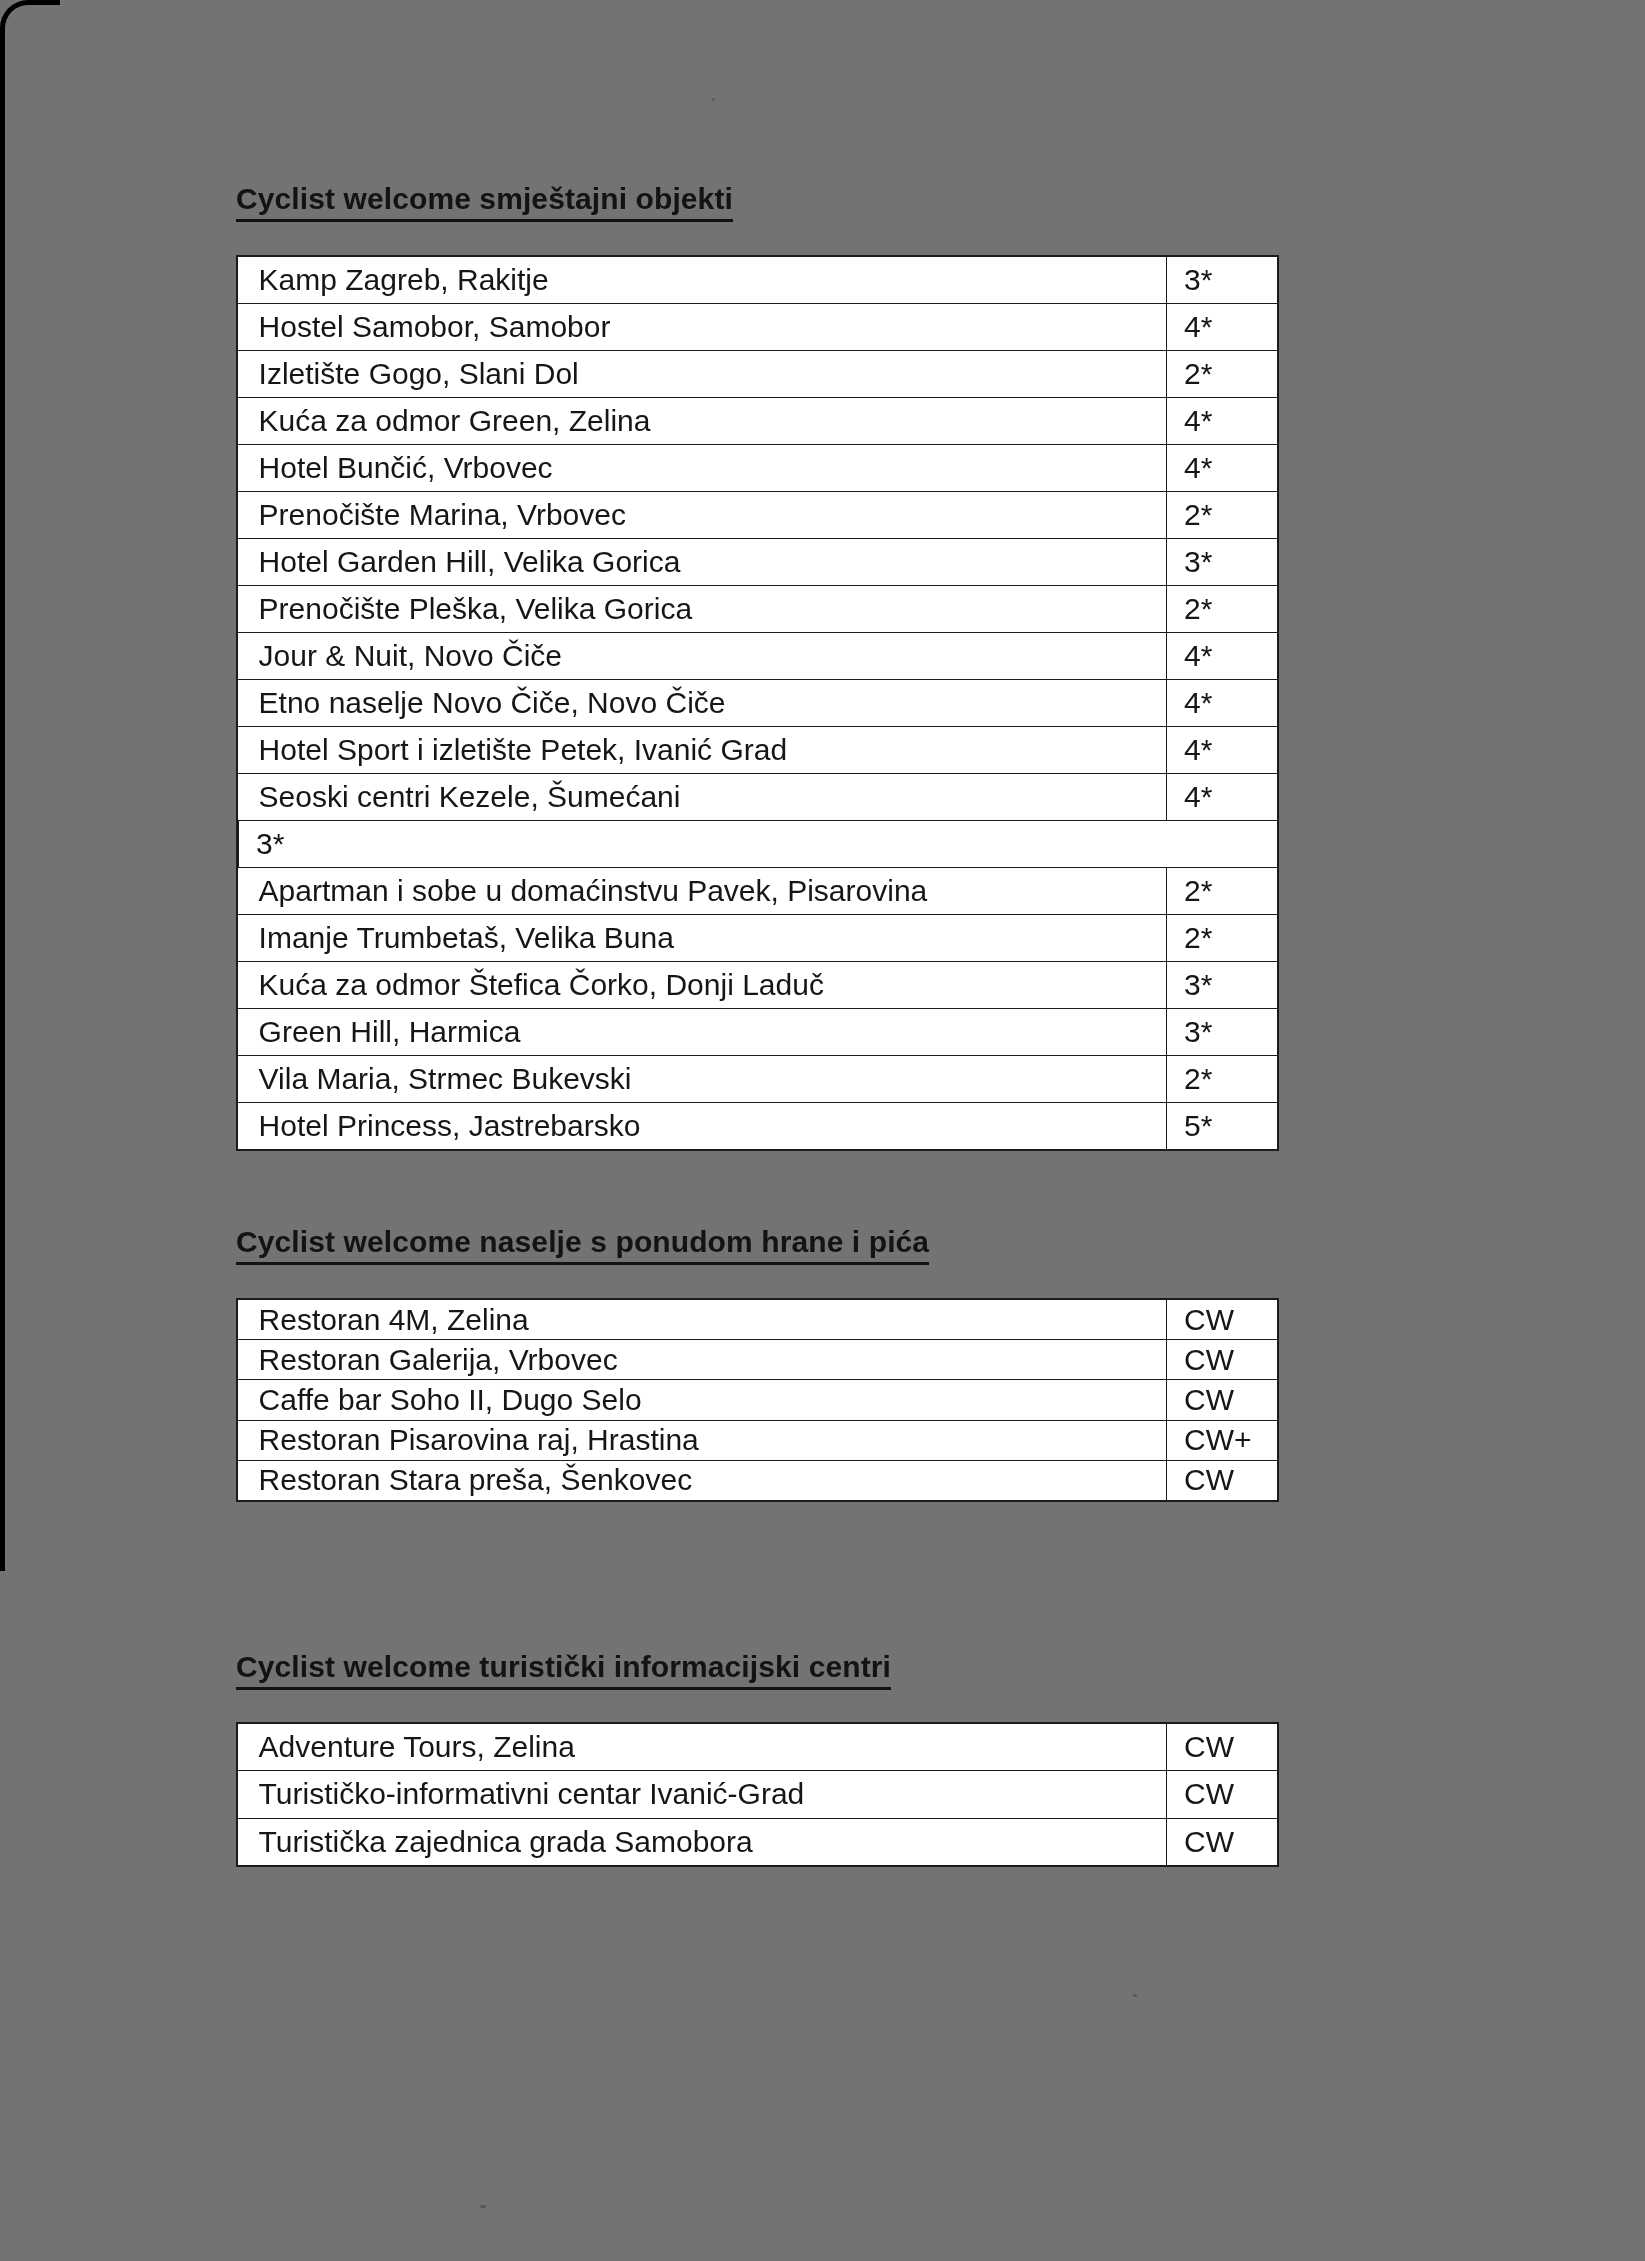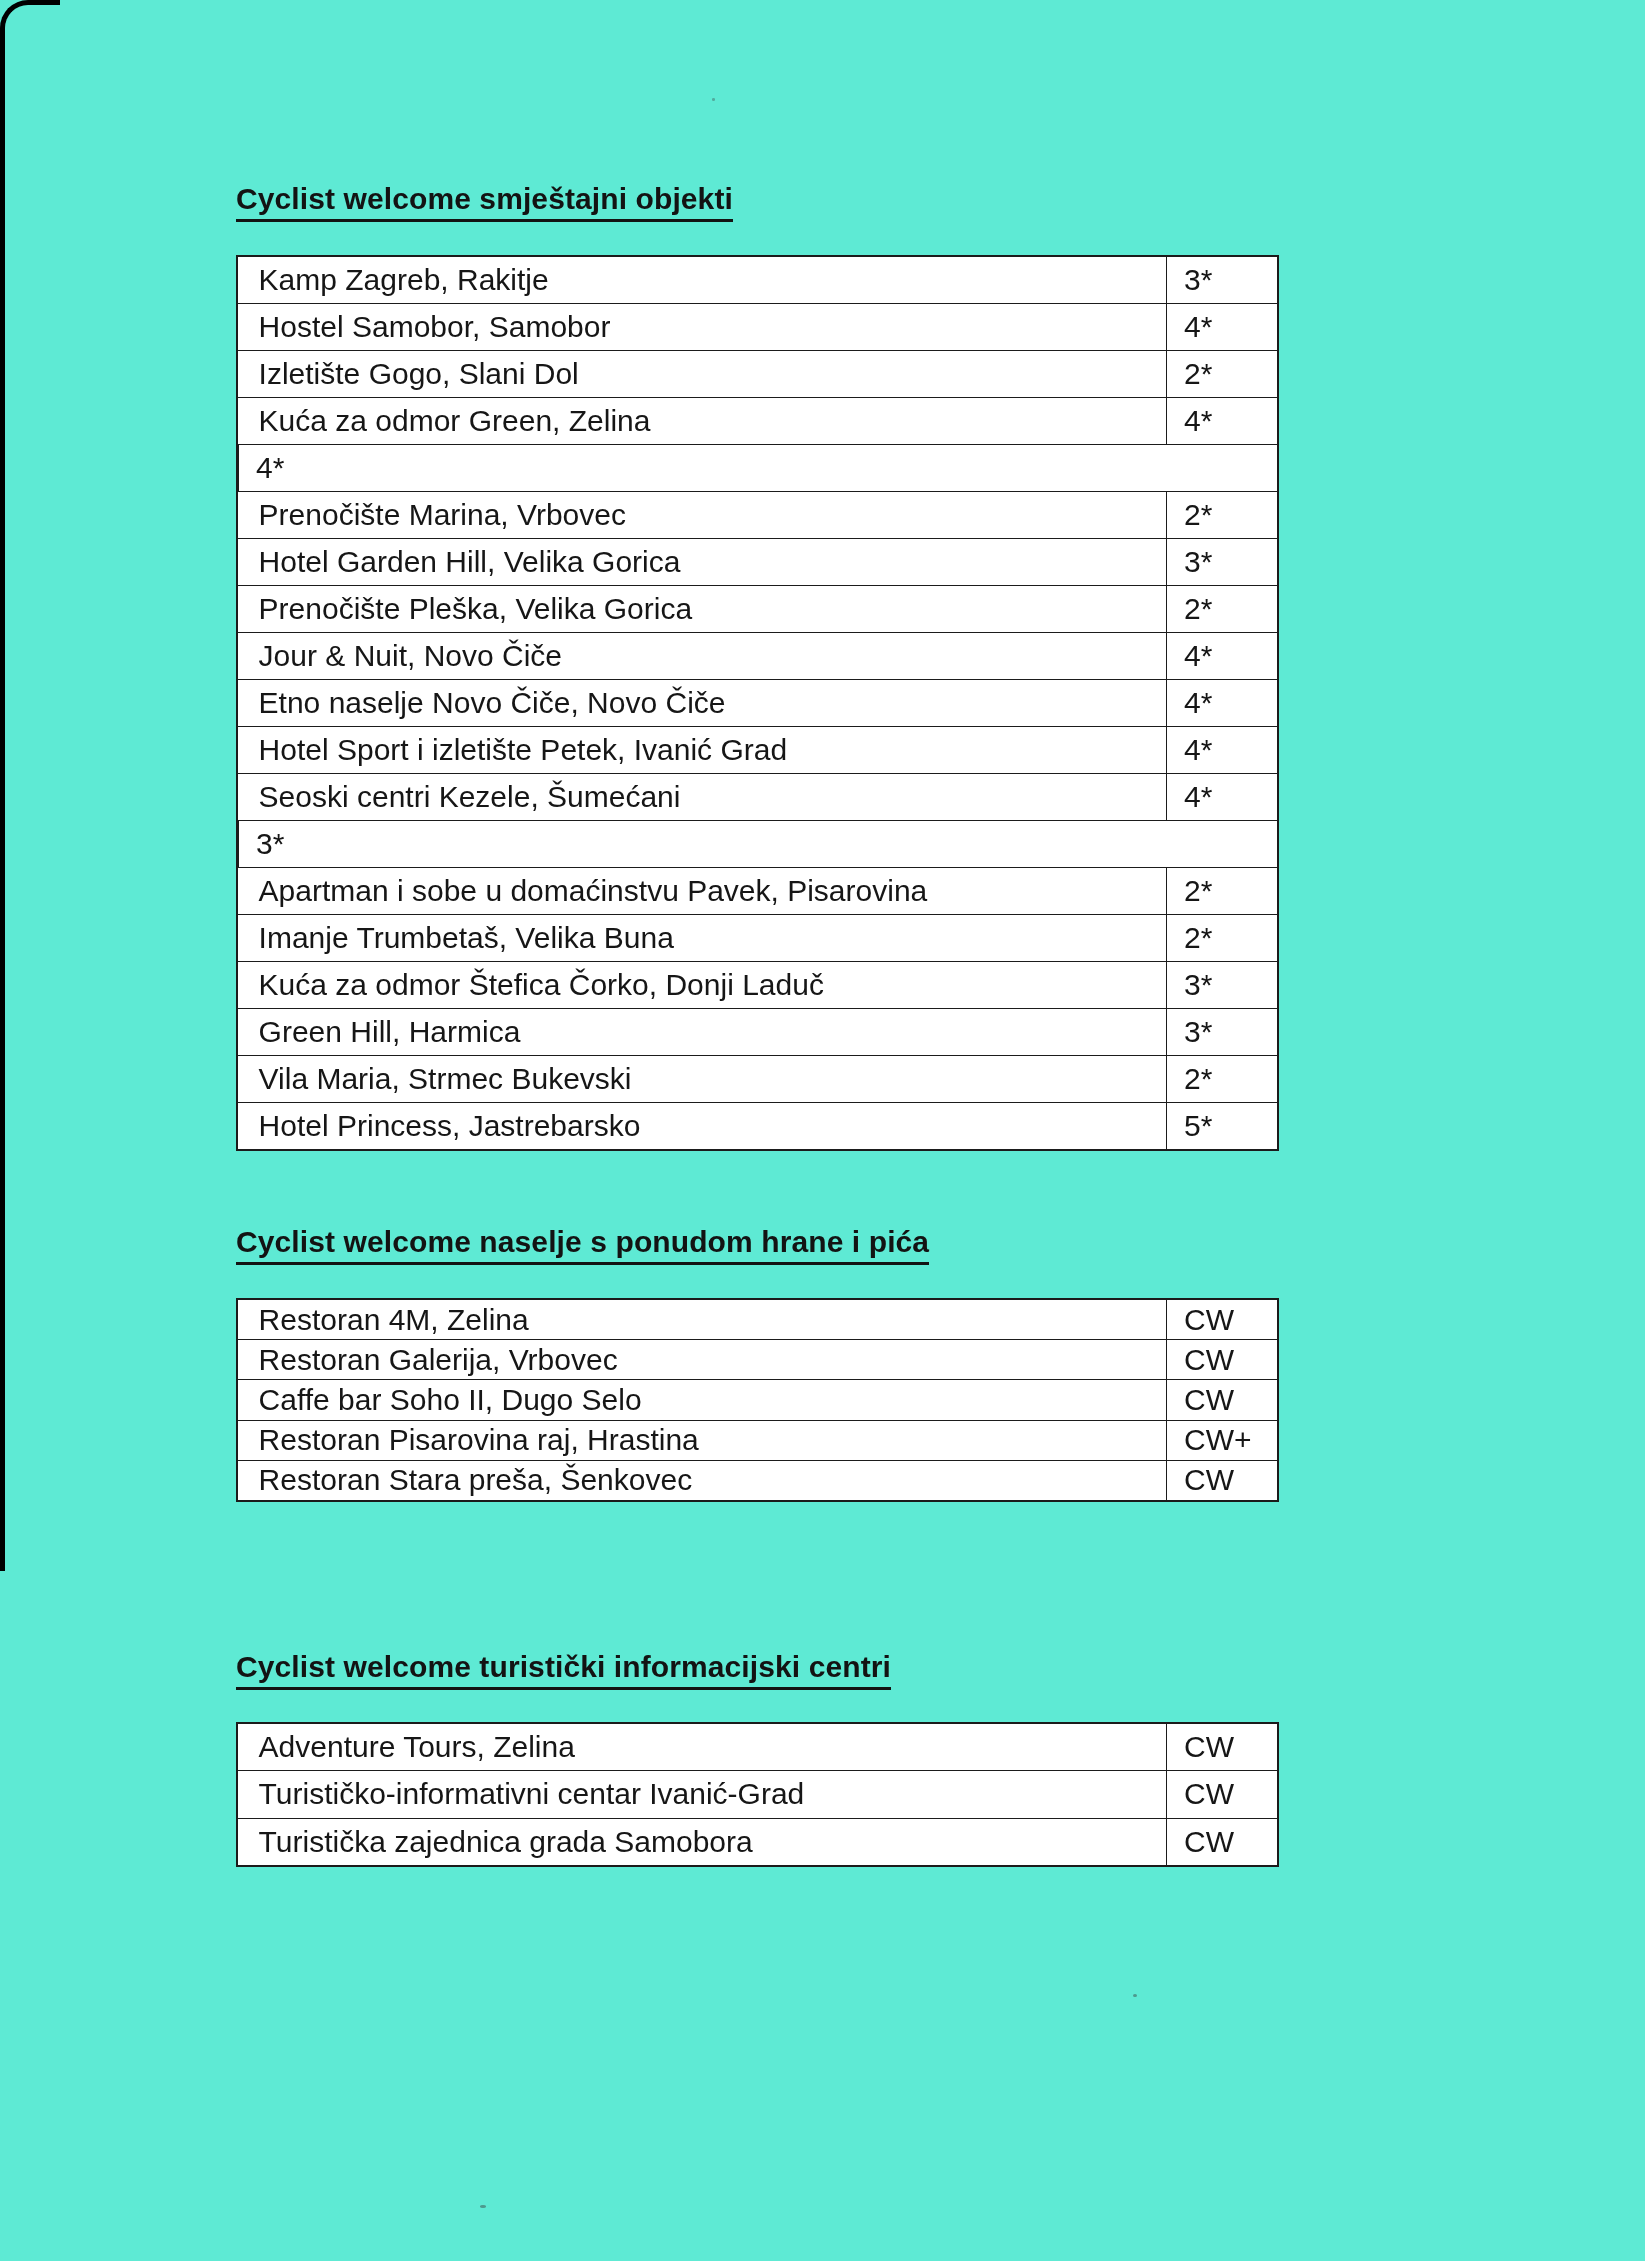--- a/index.html
+++ b/index.html
@@ -4,21 +4,21 @@
 <style>
   html, body {
     margin: 0;
     padding: 0;
     background: #ffffff;
   }
   .page {
     position: relative;
     width: 1645px;
     height: 2261px;
-    background: #5eead4;
+    background: #737373;
     font-family: "Liberation Sans", sans-serif;
     color: #161616;
     overflow: hidden;
   }
   
   .scan-corner {
     position: absolute;
     left: 0;
     top: 0;
     width: 55px;
@@ -125,20 +125,21 @@
     </div>
       <div class="row">
       <div class="cell name">Izletište Gogo, Slani Dol</div>
       <div class="cell val">2*</div>
     </div>
       <div class="row">
       <div class="cell name">Kuća za odmor Green, Zelina</div>
       <div class="cell val">4*</div>
     </div>
       <div class="row">
+      <div class="cell name">Hotel Bunčić, Vrbovec</div>
       <div class="cell val">4*</div>
     </div>
       <div class="row">
       <div class="cell name">Prenočište Marina, Vrbovec</div>
       <div class="cell val">2*</div>
     </div>
       <div class="row">
       <div class="cell name">Hotel Garden Hill, Velika Gorica</div>
       <div class="cell val">3*</div>
     </div>

